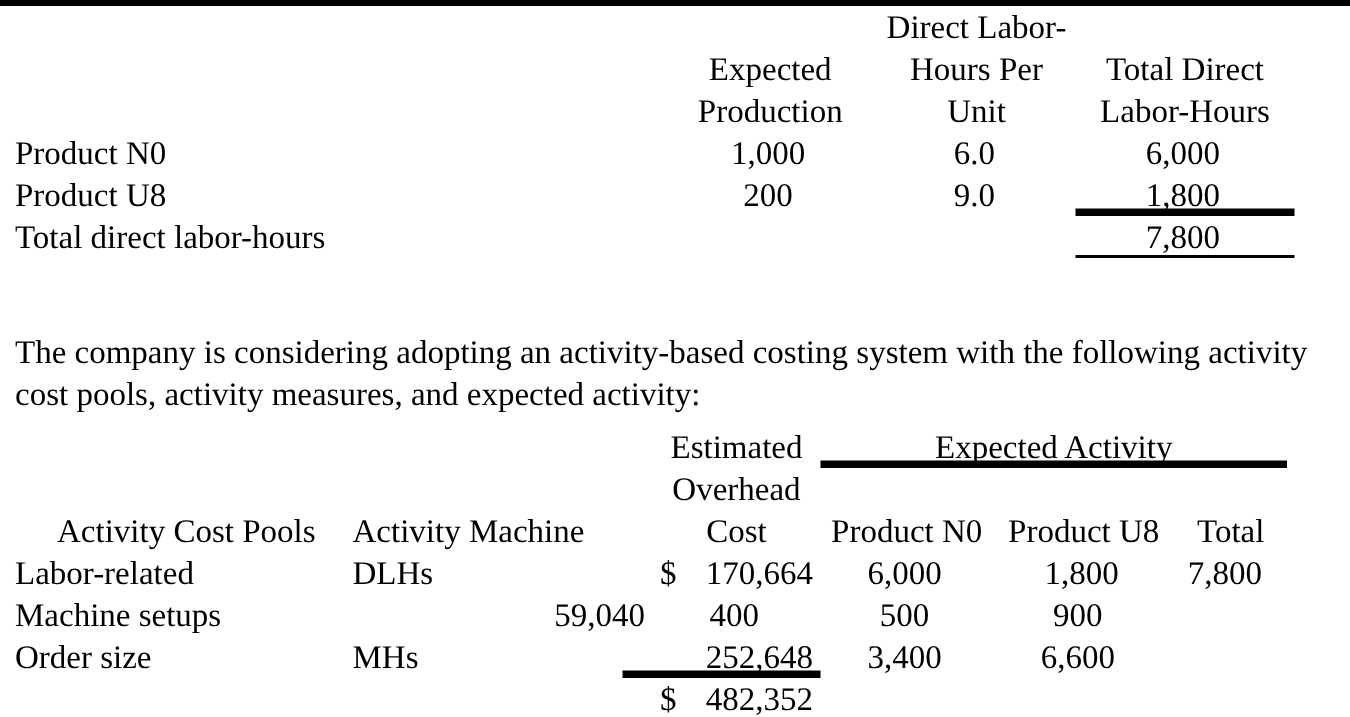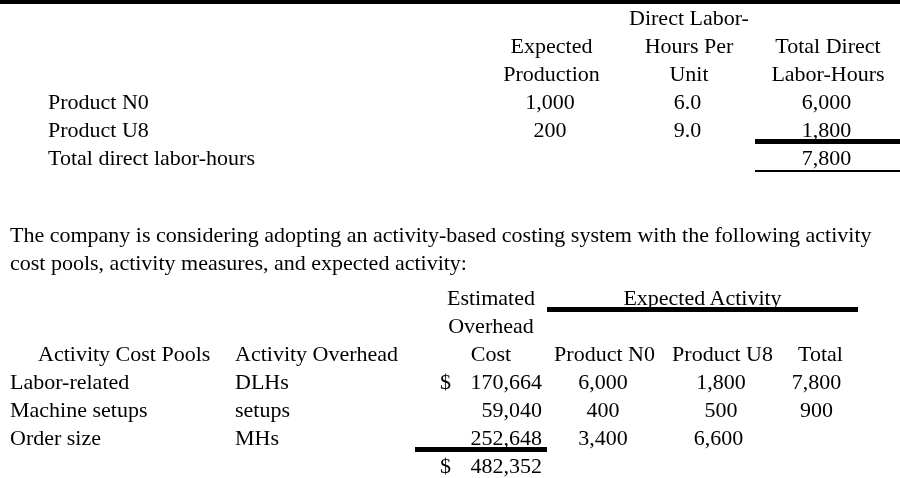--- a/index.html
+++ b/index.html
@@ -23,21 +23,21 @@
   .ext{margin-left:-20px;padding-left:25px;}
   .span3{grid-column:4 / 7;}
   .para{position:absolute;top:201px;left:10px;width:884px;line-height:28px;margin-top:20px;}
 </style>
 </head>
 <body>
 
 <div class="page">
   <div class="topline"></div>
 
-  <div class="tbl t1" style="top:4px;padding-left:38px;">
+  <div class="tbl t1" style="top:4px;">
     <div class="row">
       <div class="c"></div>
       <div class="c"></div>
       <div class="c ctr">Direct Labor-</div>
       <div class="c"></div>
     </div>
     <div class="row">
       <div class="c"></div>
       <div class="c ctr">Expected</div>
       <div class="c ctr">Hours Per</div>
@@ -81,40 +81,39 @@
     <div class="row">
       <div class="c"></div>
       <div class="c"></div>
       <div class="c ctr">Overhead</div>
       <div class="c"></div>
       <div class="c"></div>
       <div class="c"></div>
     </div>
     <div class="row">
       <div class="c pad8">Activity Cost Pools</div>
-      <div class="c pad5">Activity Overhead</div>
+      <div class="c pad5">Activity Machine</div>
       <div class="c ctr">Cost</div>
       <div class="c ctr">Product N0</div>
       <div class="c ctr">Product U8</div>
       <div class="c ctr">Total</div>
     </div>
     <div class="row">
       <div class="c">Labor-related</div>
       <div class="c pad5">DLHs</div>
       <div class="c cost">
         <span>$</span>
         <span>170,664</span>
       </div>
       <div class="c r">6,000</div>
       <div class="c r">1,800</div>
       <div class="c r" style="padding-right:8px;">7,800</div>
     </div>
     <div class="row">
       <div class="c">Machine setups</div>
-      <div class="c pad5">setups</div>
       <div class="c cost">
         <span></span>
         <span>59,040</span>
       </div>
       <div class="c r">400</div>
       <div class="c r">500</div>
       <div class="c r" style="padding-right:8px;">900</div>
     </div>
     <div class="row">
       <div class="c">Order size</div>

